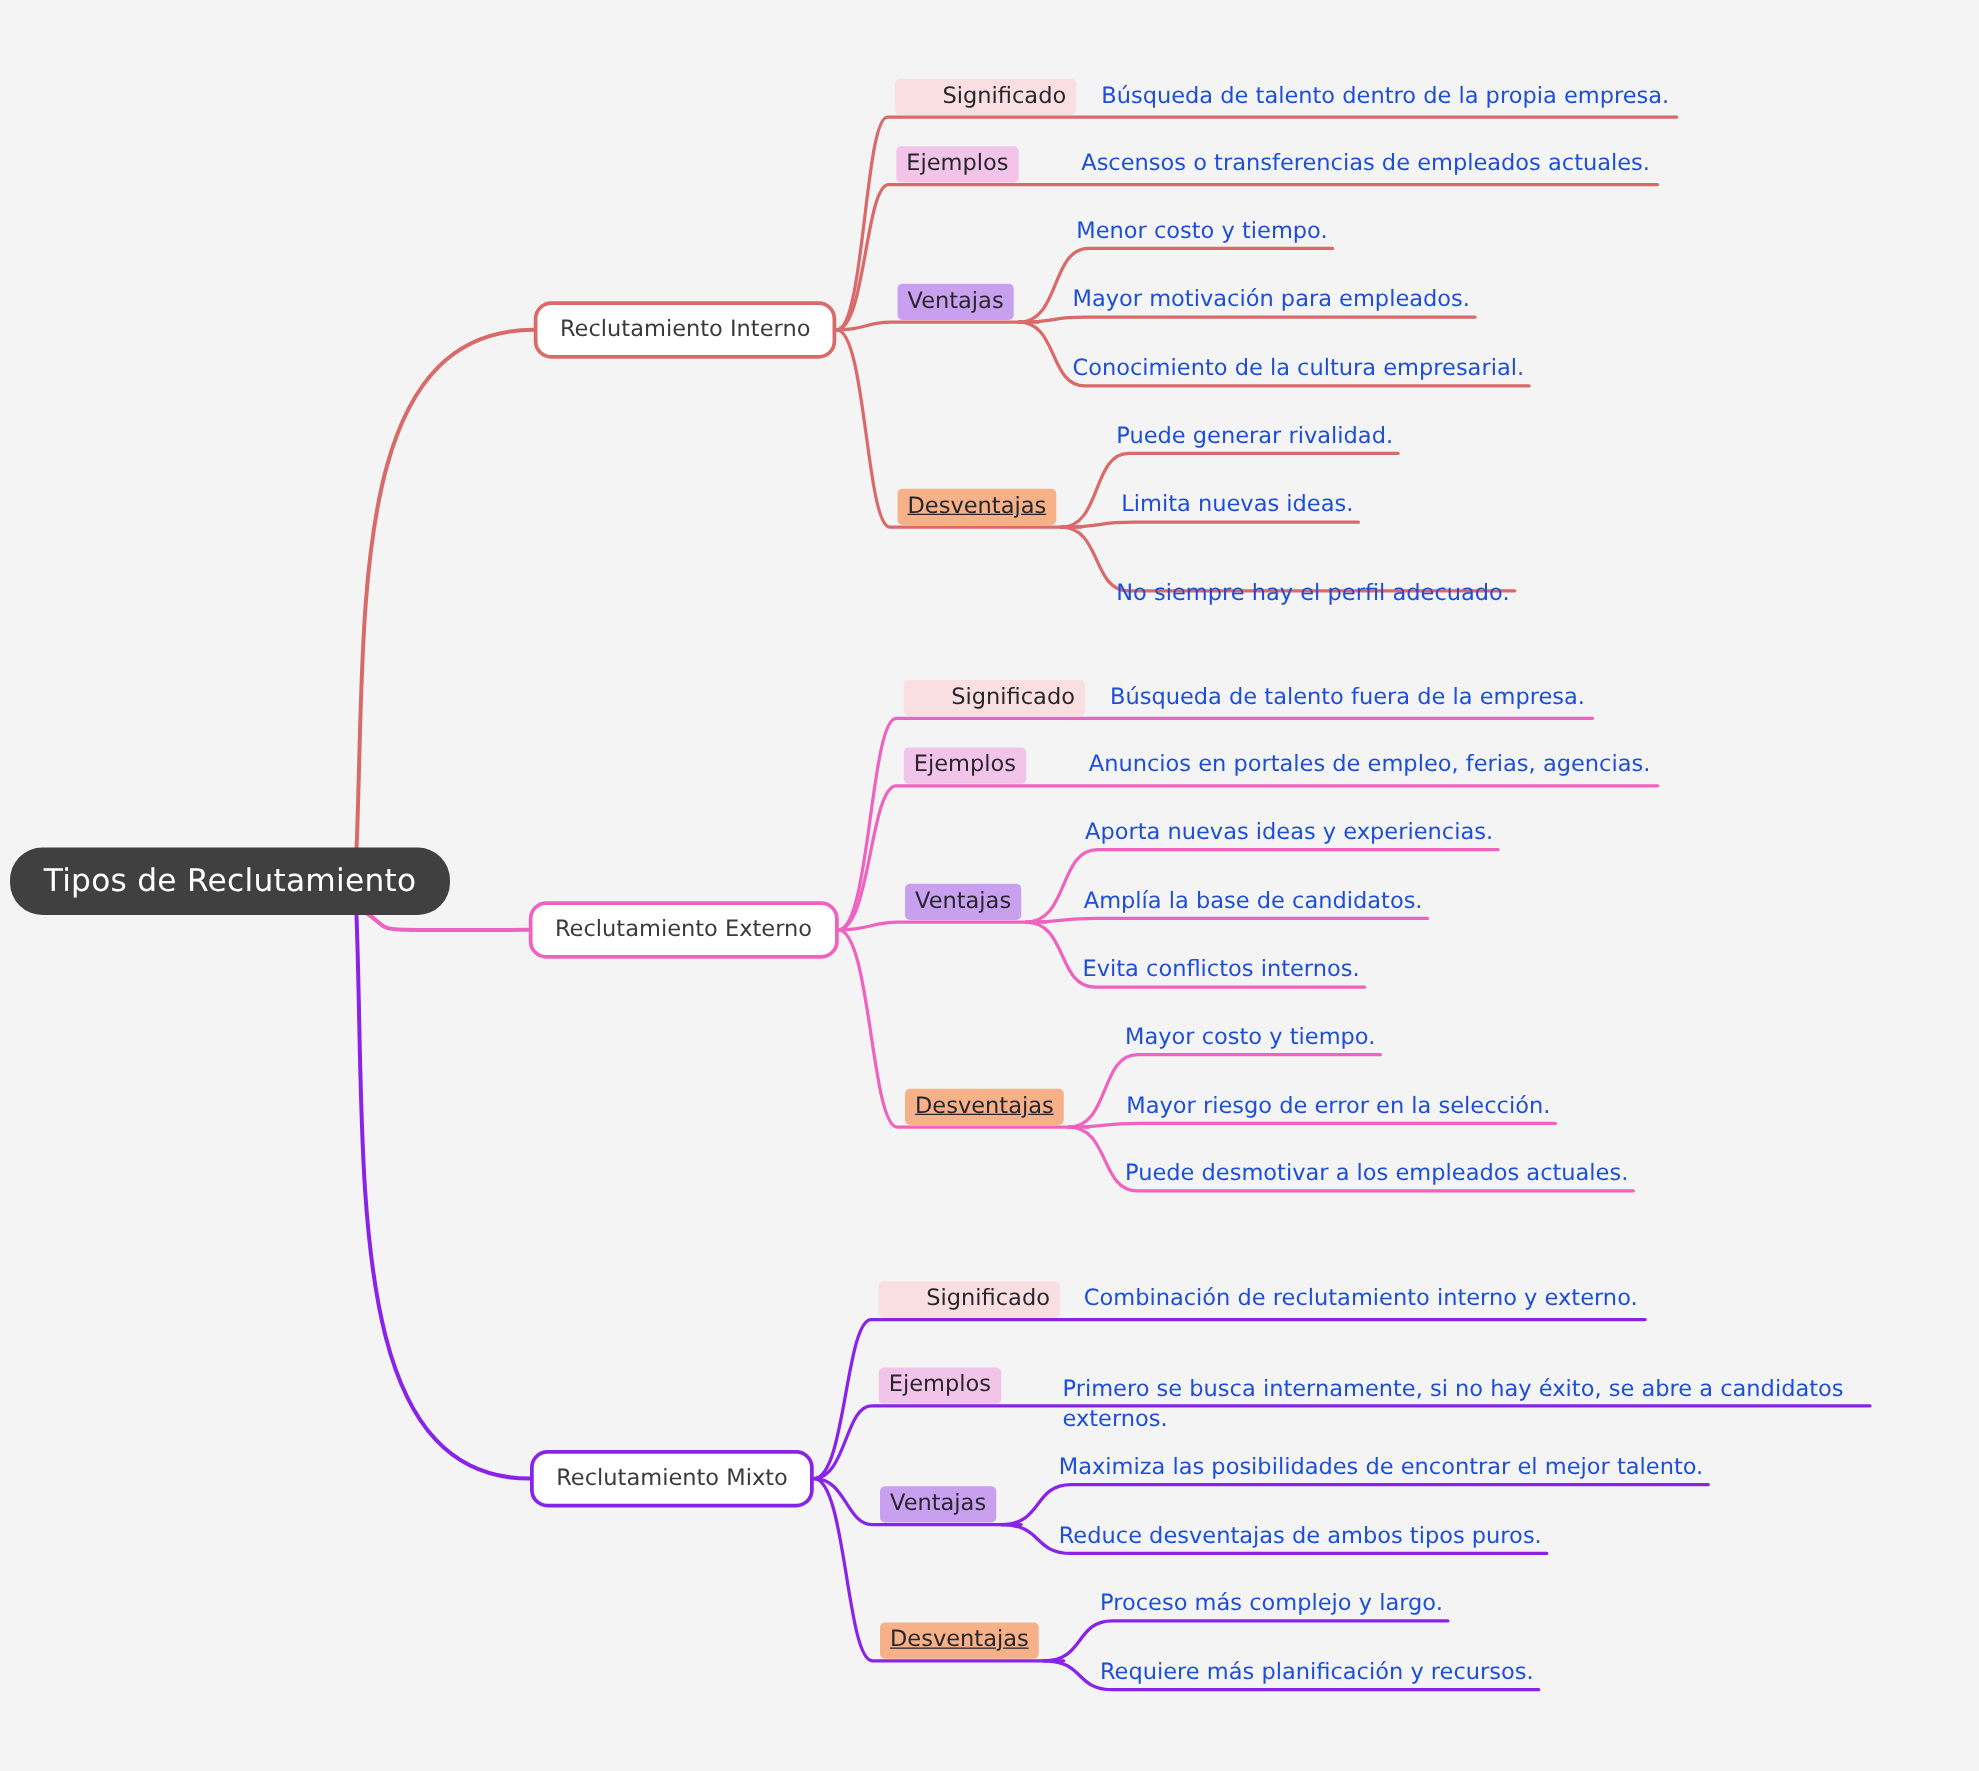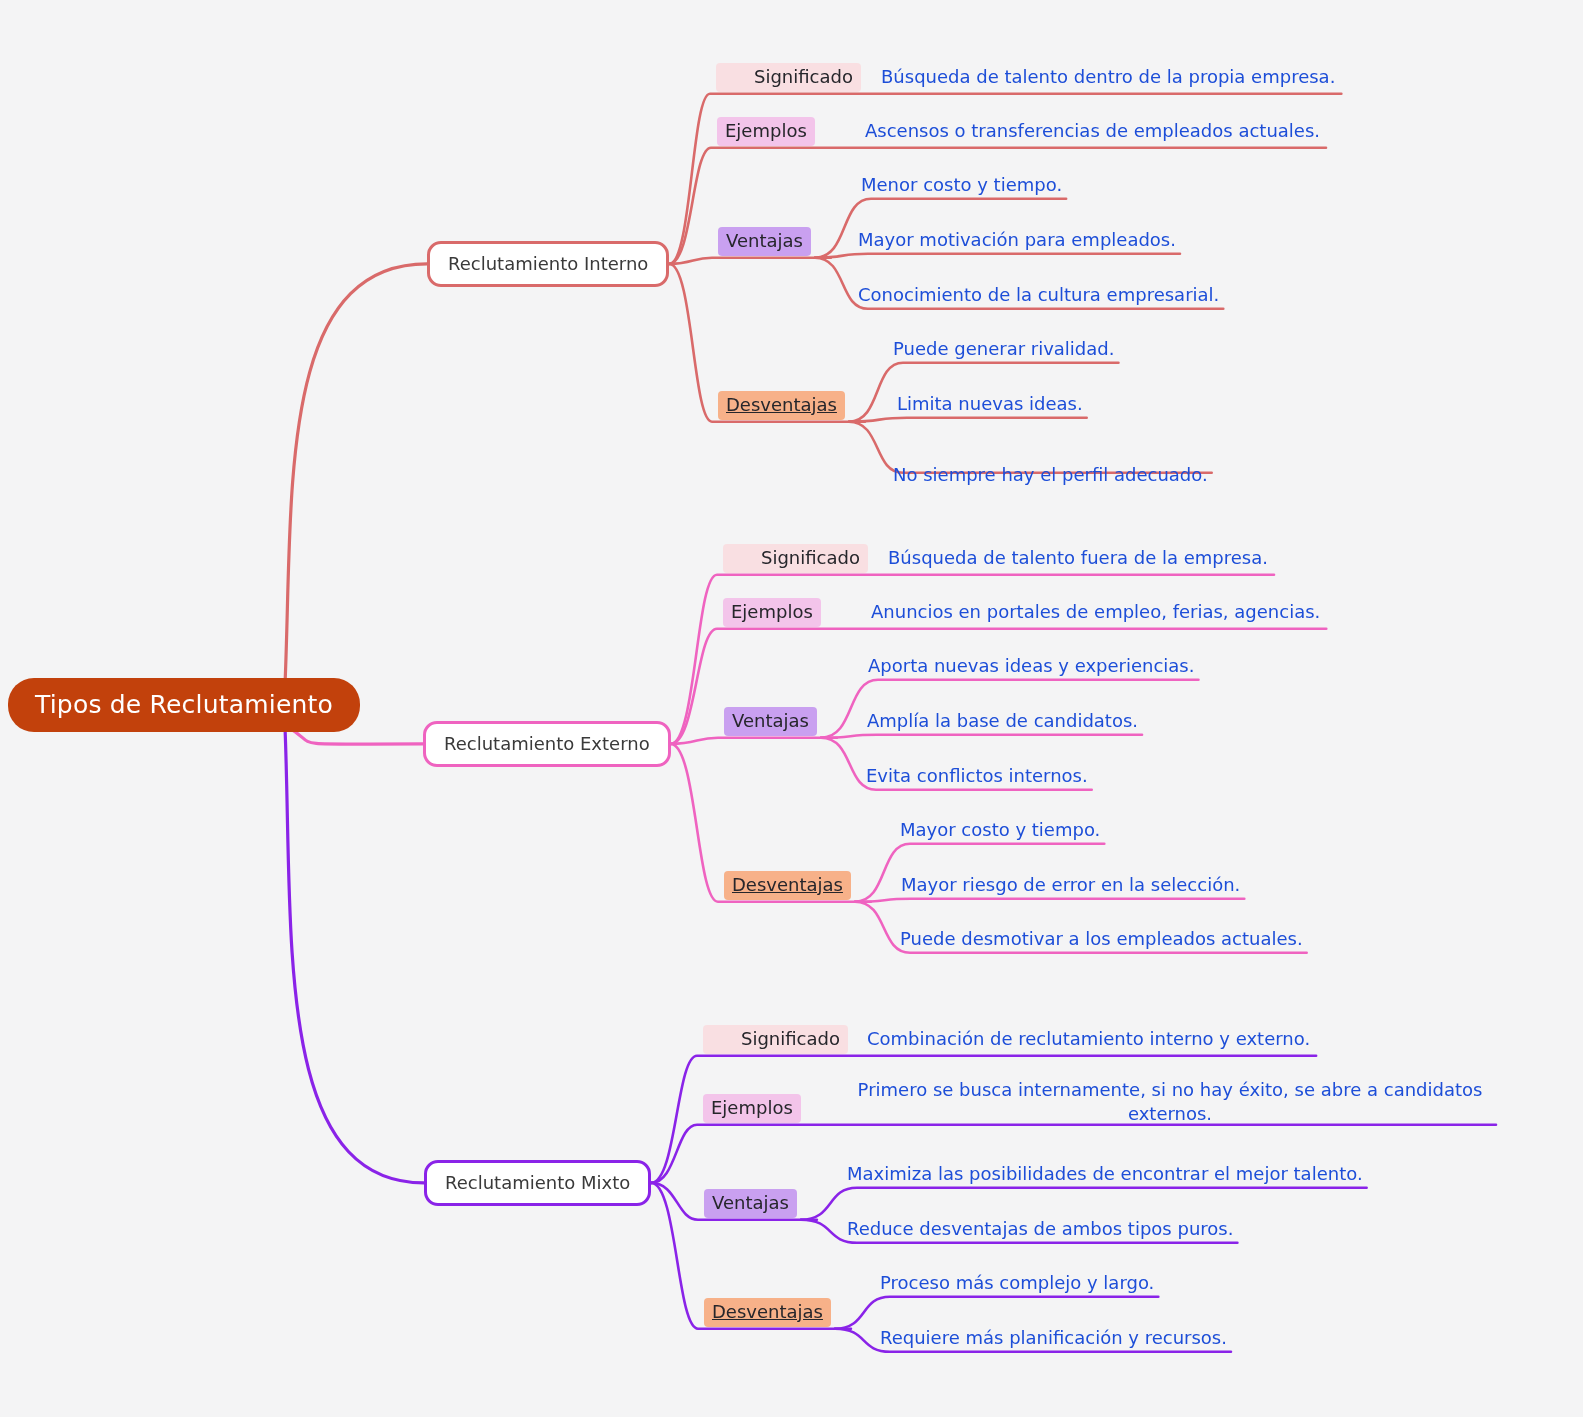--- a/index.html
+++ b/index.html
@@ -22,21 +22,21 @@
     width: 1583px; height: 1417px;
     pointer-events: none;
   }
   .node {
     position: absolute;
     white-space: nowrap;
   }
 
   
   .root {
-    background: #c2410c;
+    background: #404040;
     color: #ffffff;
     border-radius: 26px;
     font-size: 25px;
     padding: 13px 27px;
     letter-spacing: .2px;
     line-height: 1.1;
   }
 
   
   .branch {
@@ -213,21 +213,21 @@
   <div class="node chip chip-significado" id="c-2-0" style="left:703px; top:1025px;">
     <span>Significado</span>
   </div>
   <div class="node leaf" id="l-2-0-0" style="left:867px; top:1027px;">
     <span>Combinación de reclutamiento interno y externo.</span>
   </div>
 
   <div class="node chip chip-ejemplos" id="c-2-1" style="left:703px; top:1094px;">
     <span>Ejemplos</span>
   </div>
-  <div class="node leaf wrap" id="l-2-1-0" style="left:850px; top:1078px;text-align:center;">
+  <div class="node leaf wrap" id="l-2-1-0" style="left:850px; top:1100px;">
     <span>Primero se busca internamente, si no hay éxito, se abre a candidatos externos.</span>
   </div>
 
   <div class="node chip chip-ventajas" id="c-2-2" style="left:704px; top:1189px;">
     <span>Ventajas</span>
   </div>
   <div class="node leaf" id="l-2-2-1" style="left:847px; top:1217px;">
     <span>Reduce desventajas de ambos tipos puros.</span>
   </div>
   <div class="node leaf" id="l-2-2-0" style="left:847px; top:1162px;">

